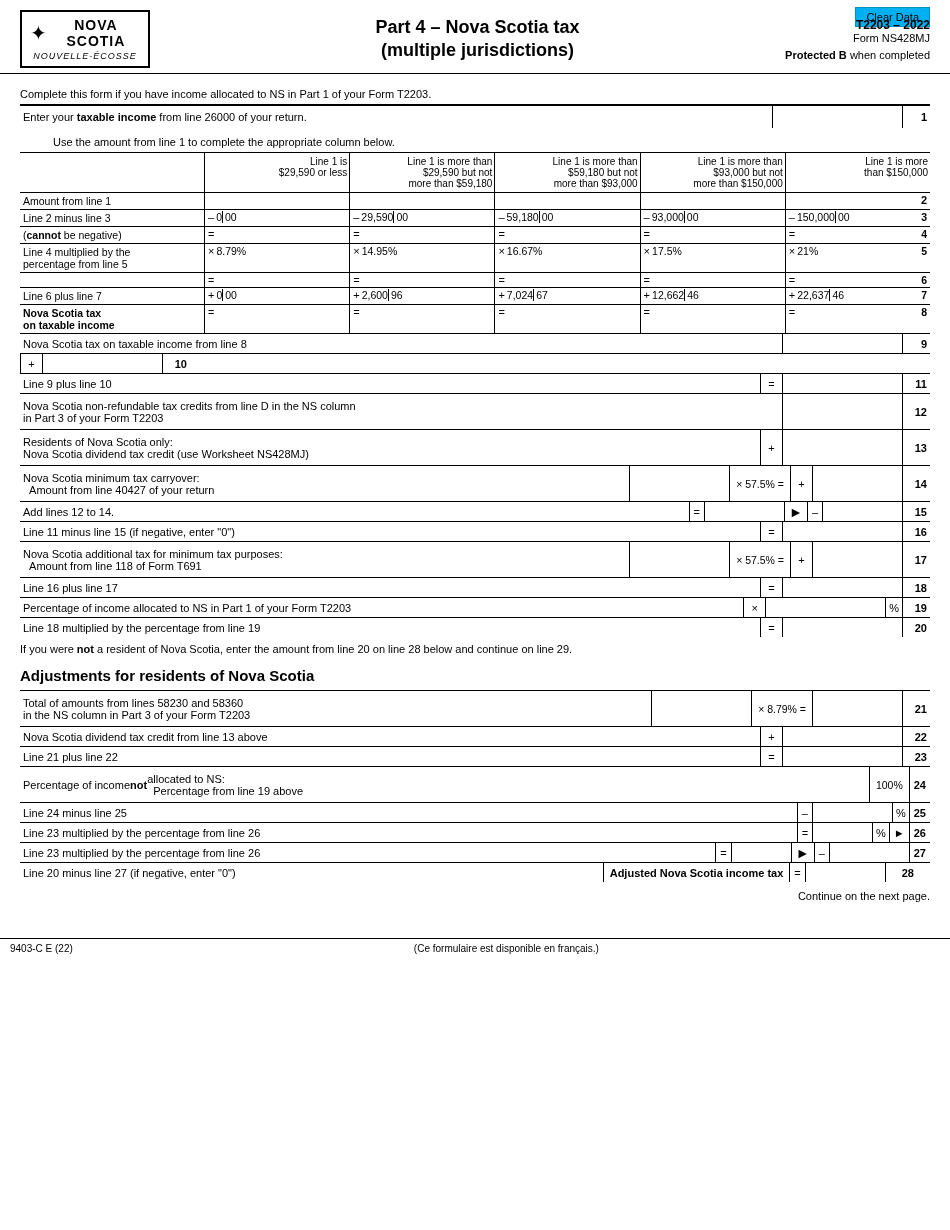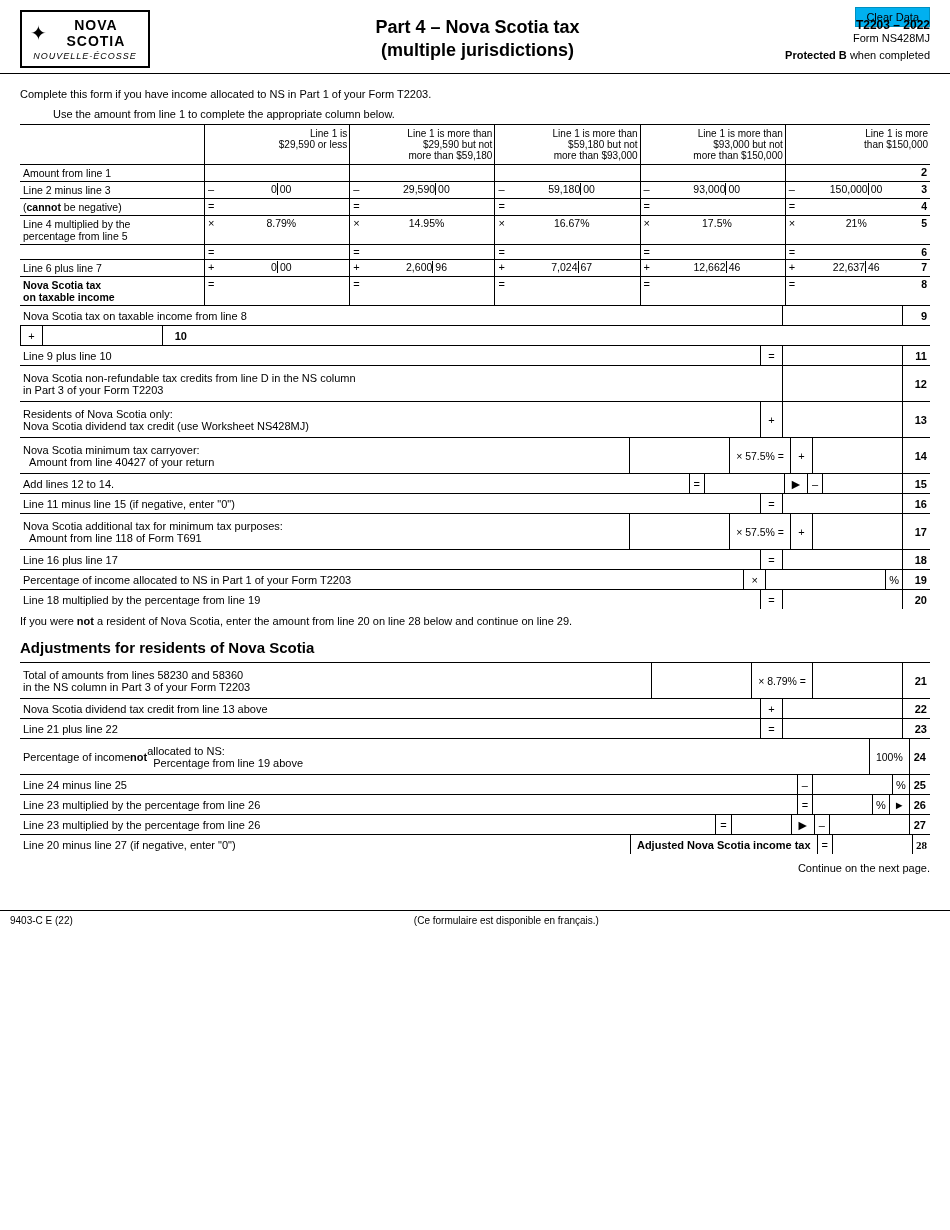--- a/index.html
+++ b/index.html
@@ -131,21 +131,21 @@
       align-items: center;
       justify-content: space-between;
       gap: 2px;
     }
     .sym {
       font-size: 11px;
       flex-shrink: 0;
     }
     .val {
       flex: 1;
-      text-align: center;
+      text-align: left;
     }
     .col-headers-row {
       display: flex;
       width: 100%;
       border-top: 1px solid #000;
     }
     .ch-blank {
       width: 185px;
       flex-shrink: 0;
       border-right: 1px solid #000;
@@ -285,20 +285,29 @@
     <div class="protected">
       <strong>Protected B</strong> <span>when completed</span>
     </div>
   </div>
 </div>
 
 <div class="body-content">
 
   <p class="intro-line">Complete this form if you have income allocated to NS in Part 1 of your Form T2203.</p>
 
+  <div class="line1-row">
+    <div class="line1-label">
+      Enter your <strong>taxable income</strong> from line 26000 of your return.
+    </div>
+    <div class="line1-input">
+      <input type="text" style="">
+    </div>
+    <div class="line1-num">1</div>
+  </div>
 
   <p class="use-amount-text" style="margin-top:8px;margin-left:33px;">Use the amount from line 1 to complete the appropriate column below.</p>
 
   <div class="col-headers-row">
     <div class="ch-blank"></div>
     <div class="ch-cols">
       <div class="ch-col">Line 1 is<br>$29,590 or less</div>
       <div class="ch-col">Line 1 is more than<br>$29,590 but not<br>more than $59,180</div>
       <div class="ch-col">Line 1 is more than<br>$59,180 but not<br>more than $93,000</div>
       <div class="ch-col">Line 1 is more than<br>$93,000 but not<br>more than $150,000</div>
@@ -754,21 +763,21 @@
     <div style="display:flex;align-items:center;padding:0 4px;border-left:1px solid #000;font-size:11px;font-weight:bold;">27</div>
   </div>
 
   <div class="frow">
     <div class="flabel">Line 20 minus line 27 (if negative, enter "0")</div>
     <div style="display:flex;align-items:center;padding:0 6px;border-left:1px solid #000;font-size:11px;font-weight:bold;">Adjusted Nova Scotia income tax</div>
     <div style="display:flex;align-items:center;padding:0 4px;border-left:1px solid #000;font-size:11px;">=</div>
     <div style="width:80px;border-left:1px solid #000;display:flex;align-items:center;padding:0 3px;">
       <input type="text" style="width: 100%; text-align: right; border: none; outline: none; font-size: 10.5px;">
     </div>
-    <div style="display:flex;align-items:center;padding:0 3px;border-left:1px solid #000;font-size:11px;font-weight:bold;font-family:Liberation Serif, serif;">28</div>
+    <div style="display:flex;align-items:center;padding:0 16px;border-left:1px solid #000;font-size:11px;font-weight:bold;">28</div>
   </div>
 
   <p style="text-align:right;margin:8px 0;font-size:11px;">Continue on the next page.</p>
 
 </div>
 
 <div class="footer-row">
   <span>9403-C E (22)</span>
   <span>(Ce formulaire est disponible en français.)</span>
   <span></span>

